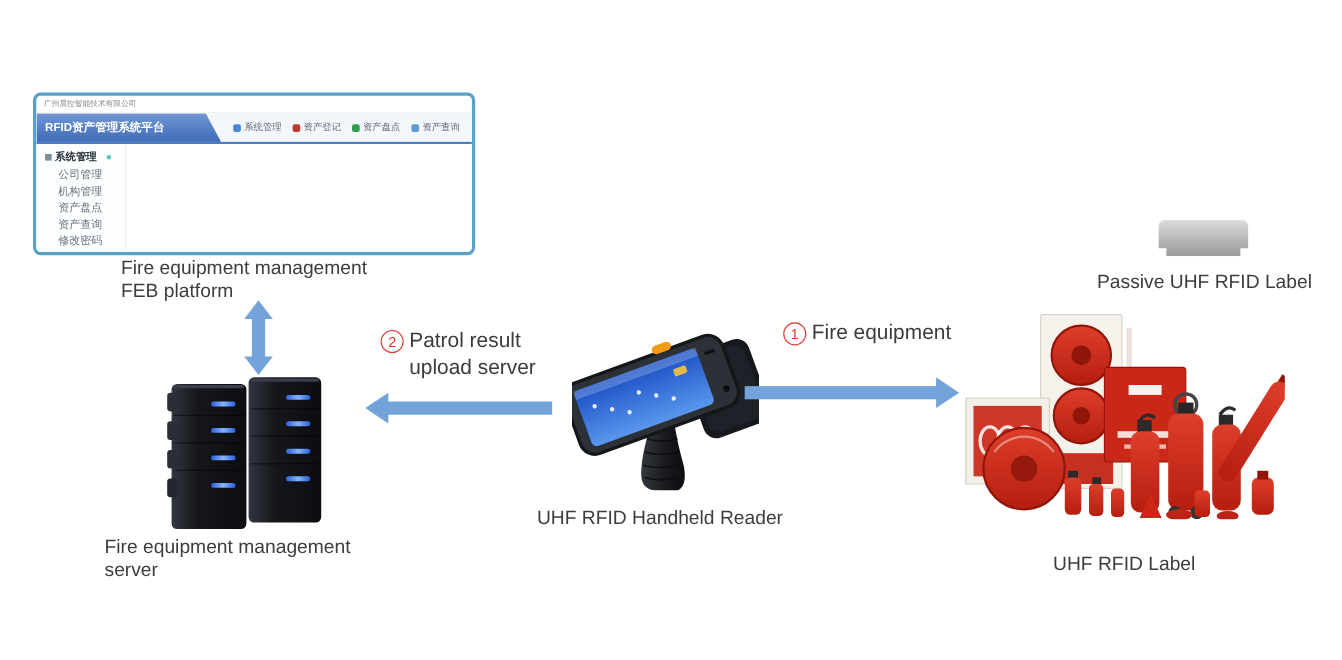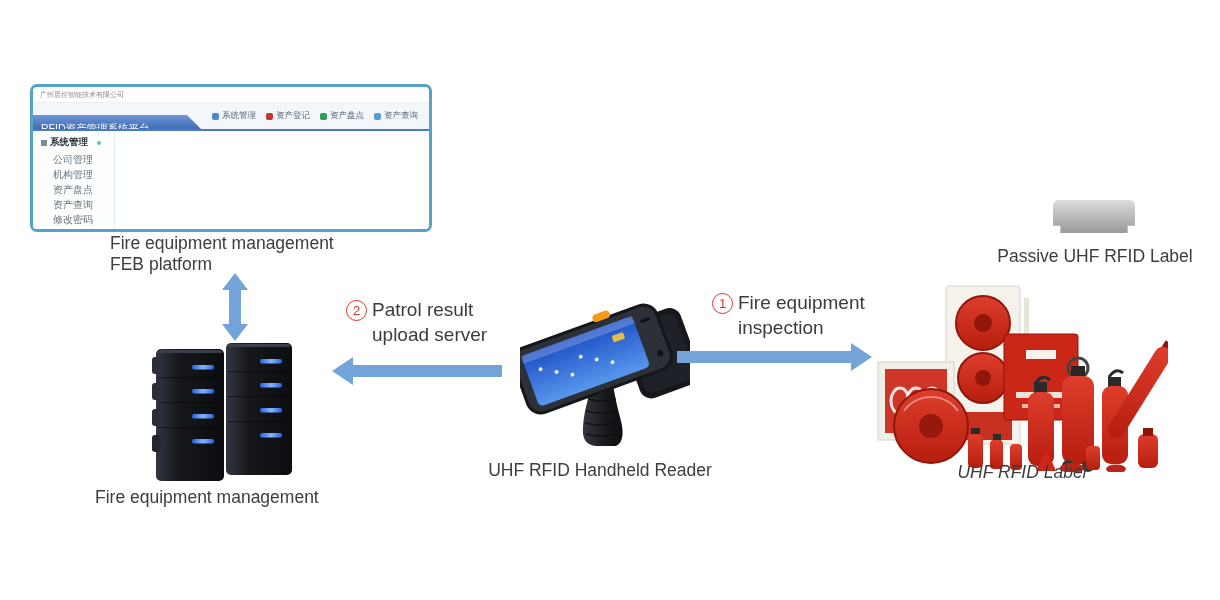--- a/index.html
+++ b/index.html
@@ -7,22 +7,22 @@
           font-family:"Liberation Sans",sans-serif;color:#3d3d3d;}
 
   
   .platform{position:absolute;left:30px;top:84px;width:402px;height:148px;
             border:3px solid #58a2c6;border-radius:7px;background:#fff;overflow:hidden;
             filter:blur(0.55px);box-sizing:border-box;}
   .win-title{height:15px;line-height:15px;font-size:7px;color:#8a8a8a;padding-left:7px;
              border-bottom:1px solid #eee;}
   .pf-header{height:26px;display:flex;background:#f3f7fb;border-bottom:2px solid #4a7bc4;}
   .pf-brand{width:168px;background:linear-gradient(#7097d8,#3f6cb5);color:#fff;
-            font-size:10.5px;font-weight:normal;line-height:26px;padding-left:8px;
-            clip-path:polygon(0 0,calc(100% - 14px) 0,100% 100%,0 100%);box-sizing:border-box;margin-top:12px;}
+            font-size:10.5px;font-weight:bold;line-height:26px;padding-left:8px;
+            clip-path:polygon(0 0,calc(100% - 14px) 0,100% 100%,0 100%);box-sizing:border-box;}
   .pf-menu{flex:1;display:flex;align-items:center;justify-content:space-around;padding:0 6px;}
   .mi{display:flex;align-items:center;gap:3px;font-size:8.5px;color:#5c6675;}
   .dot{width:7px;height:7px;border-radius:2px;display:inline-block;}
   .c0{background:#4a86d8;} .c1{background:#c0392b;} .c2{background:#2e9e52;} .c3{background:#5b9bd5;}
   .pf-body{display:flex;height:104px;}
   .pf-side{width:82px;border-right:1px solid #e6edf4;background:#fdfefe;padding-top:3px;box-sizing:border-box;}
   .side-head{font-size:9.5px;font-weight:bold;color:#27323d;padding:2px 4px 3px 8px;display:flex;align-items:center;gap:3px;}
   .side-head .sq{width:6px;height:6px;background:#7d8c9c;display:inline-block;}
   .side-head .tdot{width:4px;height:4px;border-radius:50%;background:#57c2c9;margin-left:6px;}
   .side-item{font-size:10px;color:#66727f;padding-left:20px;line-height:15px;}
@@ -163,20 +163,21 @@
         <rect x="44" y="24" width="22" height="4.5" rx="2" fill="url(#ledG)"></rect>
         <rect x="44" y="48" width="22" height="4.5" rx="2" fill="url(#ledG)"></rect>
         <rect x="44" y="73" width="22" height="4.5" rx="2" fill="url(#ledG)"></rect>
         <rect x="44" y="98" width="22" height="4.5" rx="2" fill="url(#ledG)"></rect>
       </g>
     </svg>
   </div>
 
   <div class="caption" style="left:95px;top:487px;">
     <div>Fire equipment management</div>
+    <div>server</div>
   </div>
 
   <div class="flow" style="left:346px;top:297px;">
     <span class="num">2</span>
     <span class="ftext">
       <div>Patrol result</div>
       <div>upload server</div>
     </span>
   </div>
   <div class="arrow-left">
@@ -222,21 +223,20 @@
   </div>
 
   <div class="caption" style="left:480px;top:428px;width:240px;text-align:center;margin-top:32px;">
     <div>UHF RFID Handheld Reader</div>
   </div>
 
   <div class="flow" style="left:712px;top:290px;">
     <span class="num">1</span>
     <span class="ftext">
       <div>Fire equipment</div>
-      <div>inspection</div>
     </span>
   </div>
   <div class="arrow-right">
     <div class="shaft"></div>
     <div class="tri"></div>
   </div>
 
   <div class="tag"></div>
   <div class="caption" style="left:990px;top:246px;width:210px;text-align:center;">
     <div>Passive UHF RFID Label</div>
@@ -298,17 +298,17 @@
       <rect x="117" y="158" width="8" height="7" fill="#2a2a2a"></rect>
       <rect x="114" y="164" width="13" height="29" rx="4" fill="url(#redG)"></rect>
       <rect x="134" y="168" width="12" height="26" rx="4" fill="url(#redG)"></rect>
       <path d="M160,195 l10,-23 l10,23 z" fill="#c5291a"></path>
       <rect x="210" y="170" width="14" height="24" rx="4" fill="url(#redG)"></rect>
       <ellipse cx="196" cy="192" rx="12" ry="5" fill="#b8251a"></ellipse>
       <ellipse cx="240" cy="193" rx="10" ry="4.5" fill="#b8251a"></ellipse>
     </svg>
   </div>
 
-  <div class="caption" style="left:876px;top:462px;width:292px;text-align:center;font-style:italic;">
+  <div class="caption" style="left:876px;top:502px;width:292px;text-align:center;">
     <div>UHF RFID Label</div>
   </div>
 
 </div>
 
 </body></html>

